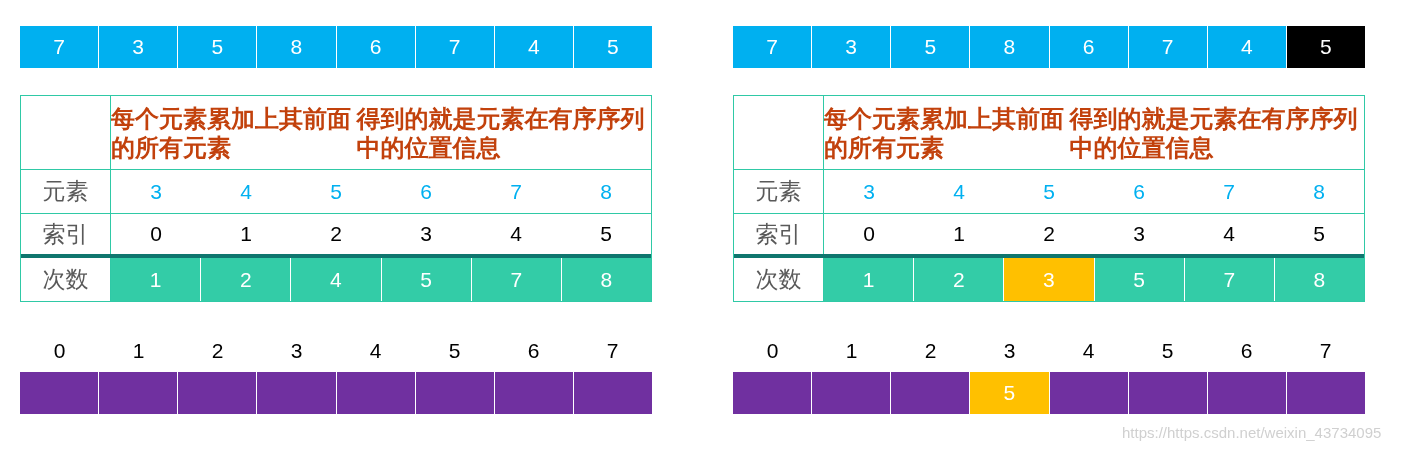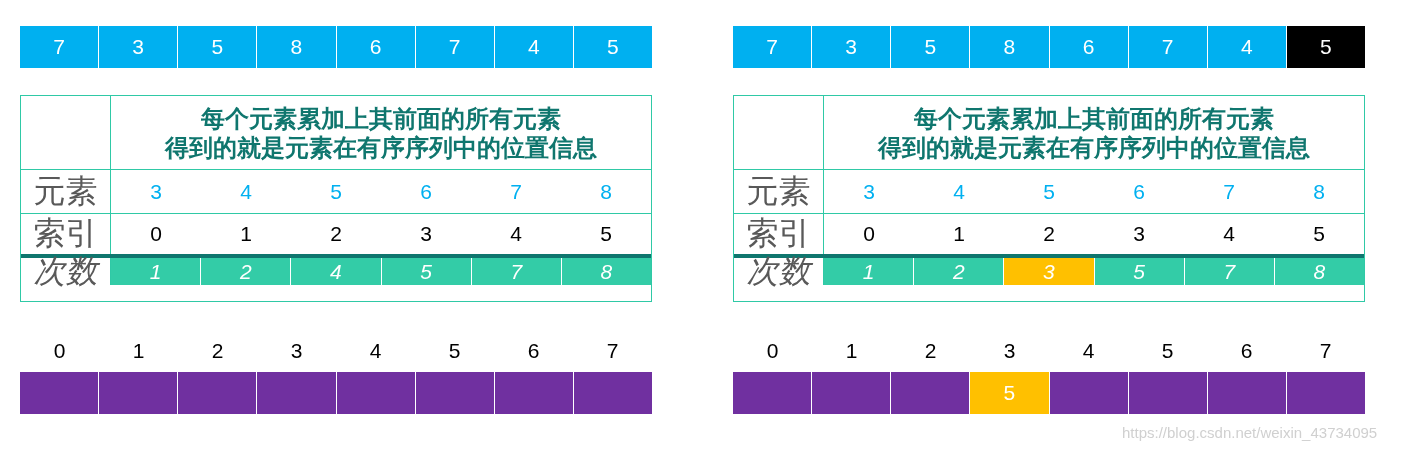--- a/index.html
+++ b/index.html
@@ -16,26 +16,26 @@
   .arr.input { top:26px; }
   .arr.input .cell { background:#00b0f0; }
   .arr.input .cell.current { background:#000000; }
 
   .tbl { position:absolute; top:95px; left:0; width:632px; height:207px;
          border:1px solid #2fc9a6; box-sizing:border-box; }
   .tbl .row { position:absolute; left:0; right:0; display:flex; box-sizing:border-box; }
   .tbl .row.head { top:0; height:74px; border-bottom:1px solid #2fc9a6; }
   .tbl .row.r1 { top:74px; height:44px; border-bottom:1px solid #2fc9a6; }
   .tbl .row.r2 { top:118px; height:44px; border-bottom:4px solid #0f766e; }
-  .tbl .row.r3 { top:162px; height:27px;font-style:italic; }
+  .tbl .row.r3 { top:162px; height:43px; }
   .tbl .lab { width:90px; flex:none; border-right:1px solid #2fc9a6; box-sizing:border-box;
               display:flex; align-items:center; justify-content:center;
-              font-size:32px; color:#595959; }
-  .tbl .title { flex:1; display:flex; flex-direction:column; align-items:center; justify-content:center;
-                font-size:24px; font-weight:bold; color:#0f766e; line-height:29px; }
+              font-size:23px; color:#595959; }
+  .tbl .title { flex:1; display:flex; flex-direction:row; align-items:center; justify-content:center;
+                font-size:24px; font-weight:bold; color:#c2410c; line-height:29px; }
   .tbl .vals { flex:1; display:flex; }
   .tbl .vals .v { flex:1; display:flex; align-items:center; justify-content:center; font-size:21px; }
   .tbl .row.r1 .v { color:#00b0f0; }
   .tbl .row.r2 .v { color:#000000; }
   .tbl .row.r3 .v { background:#33cca7; color:#ffffff; border-right:1px solid #ffffff; box-sizing:border-box; }
   .tbl .row.r3 .v:last-child { border-right:none; }
   .tbl .row.r3 .v.hl { background:#ffc000; }
 
   .idx { position:absolute; top:336px; left:0; width:632px; height:30px; display:flex; }
   .idx .n { flex:1; text-align:center; font-size:21px; color:#000000; line-height:30px; }
@@ -198,13 +198,13 @@
     <div class="cell"></div>
     <div class="cell"></div>
     <div class="cell hl">5</div>
     <div class="cell"></div>
     <div class="cell"></div>
     <div class="cell"></div>
     <div class="cell"></div>
   </div>
 </div>
 
-<div class="watermark">https://blog.csdn.net/weixin_43734095</div>
+<div class="watermark">https://https.csdn.net/weixin_43734095</div>
 
 </body></html>

